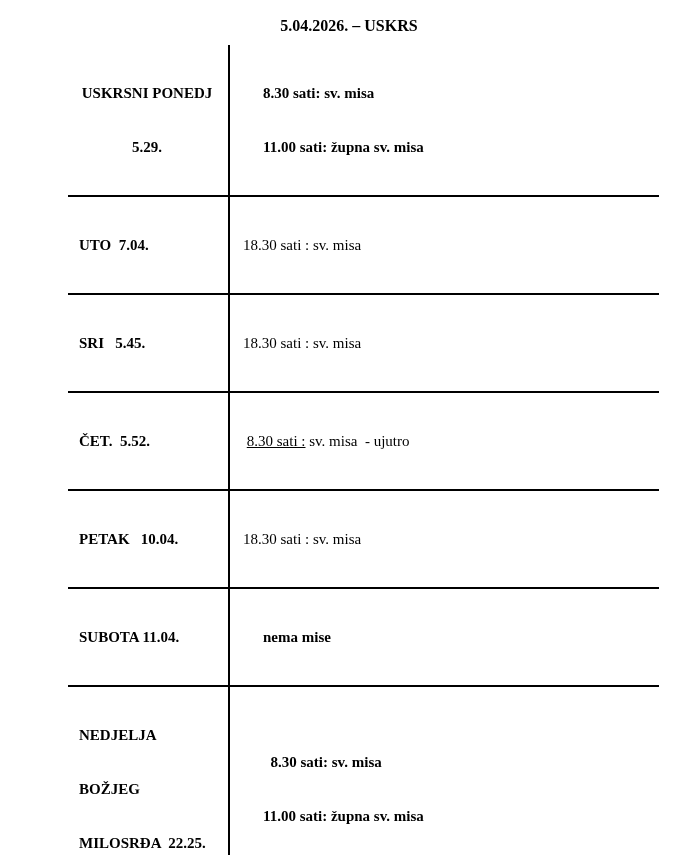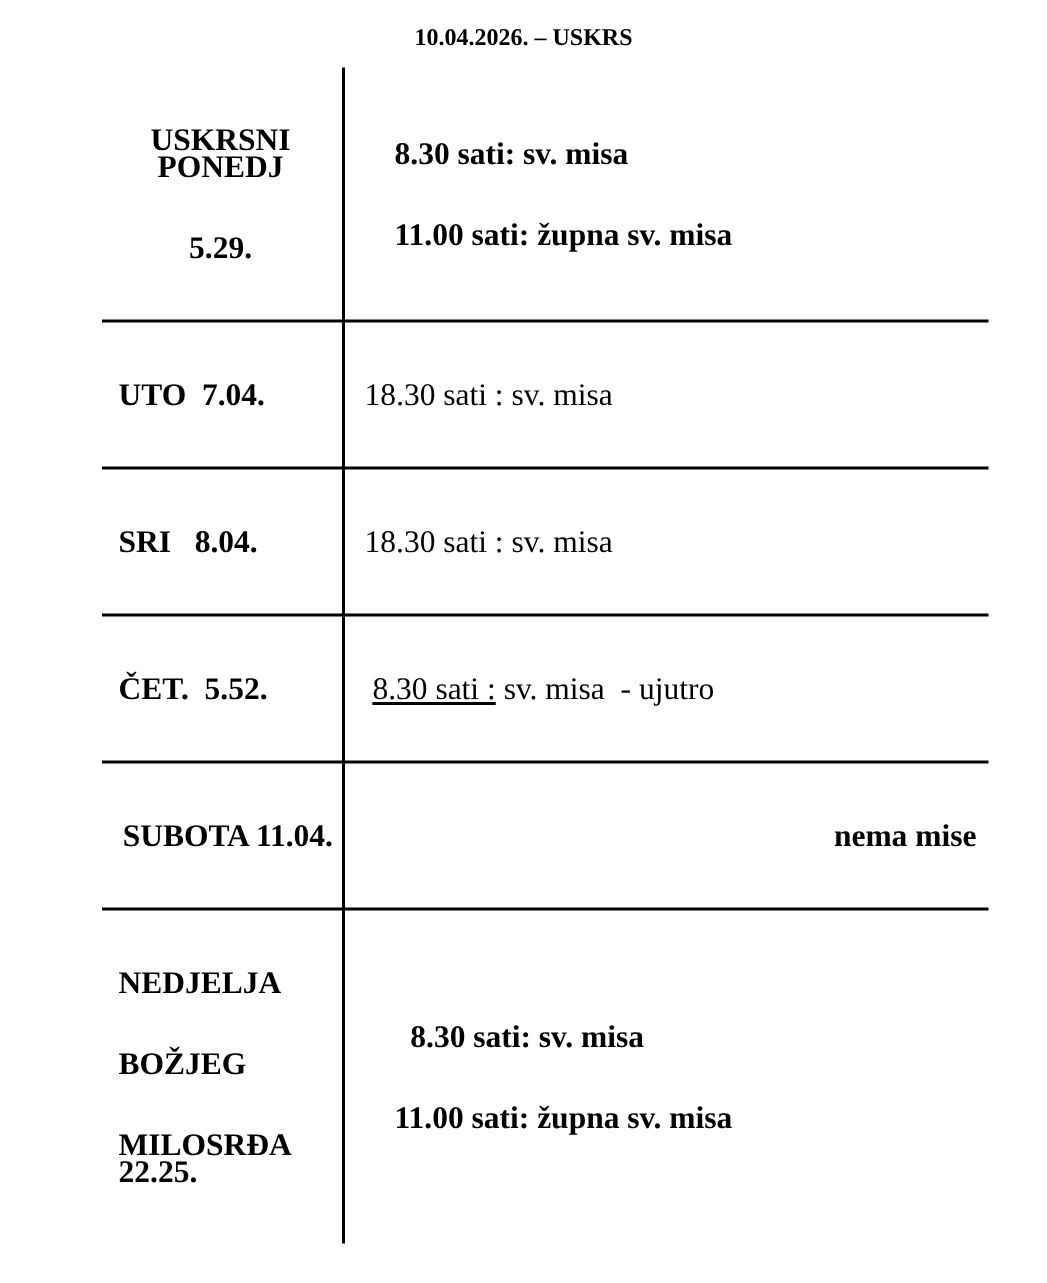--- a/index.html
+++ b/index.html
@@ -30,53 +30,53 @@
   
   table.schedule {
     border-collapse: collapse;
     table-layout: fixed;
     margin: 10px 0 0 68px;
     width: 591px;
   }
   table.schedule td {
     border-bottom: 2px solid #000;
     vertical-align: middle;
-    font-size: 21px;
+    font-size: 15px;
     line-height: 18px;
     white-space: pre-wrap;
   }
   table.schedule tr:last-child td { border-bottom: none; }
   td.day {
     width: 150px;
     font-weight: bold;
     border-right: 2px solid #000;
     padding: 3px 6px 3px 11px;
   }
   td.day.c { text-align: center; padding-left: 4px; }
   td.time {
     padding: 3px 8px 3px 13px;
     line-height: 19px;
   }
   tr.r1 td { height: 38px; }
   tr.r2 td { height: 33px; }
   tr.r3 td { height: 28px; }
   tr.r4 td { height: 31px; }
   tr.r5 td { height: 33px; }
-  tr.r6 td { height: 30px; text-align: right; }
+  tr.r6 td { height: 30px; }
   tr.r7 td { height: 56px; }
 
   .b { font-weight: bold; margin-left: 20px; }
   .u { text-decoration: underline; }
 </style>
 </head>
 <body>
 
 <div class="page">
 
-  <div class="title">10.04.2026. – USKRS</div>
+  <div class="title">5.04.2026. – USKRS</div>
 
   <table class="schedule">
     <tbody>
       <tr class="r1">
         <td class="day c">
           <div>USKRSNI PONEDJ</div>
           <div>5.29.</div>
         </td>
         <td class="time">
           <div class="b">8.30 sati: sv. misa</div>
@@ -86,32 +86,40 @@
       <tr class="r2">
         <td class="day">
           <div>UTO  7.04.</div>
         </td>
         <td class="time">
           <div>18.30 sati : sv. misa</div>
         </td>
       </tr>
       <tr class="r3">
         <td class="day">
-          <div>SRI   8.04.</div>
+          <div>SRI   5.45.</div>
         </td>
         <td class="time">
           <div>18.30 sati : sv. misa</div>
         </td>
       </tr>
       <tr class="r4">
         <td class="day">
           <div>ČET.  5.52.</div>
         </td>
         <td class="time">
           <div><span> </span><span class="u">8.30 sati :</span><span> sv. misa  - ujutro</span></div>
+        </td>
+      </tr>
+      <tr class="r5">
+        <td class="day">
+          <div>PETAK   10.04.</div>
+        </td>
+        <td class="time">
+          <div>18.30 sati : sv. misa</div>
         </td>
       </tr>
       <tr class="r6">
         <td class="day">
           <div>SUBOTA 11.04.</div>
         </td>
         <td class="time">
           <div class="b">nema mise</div>
         </td>
       </tr>

